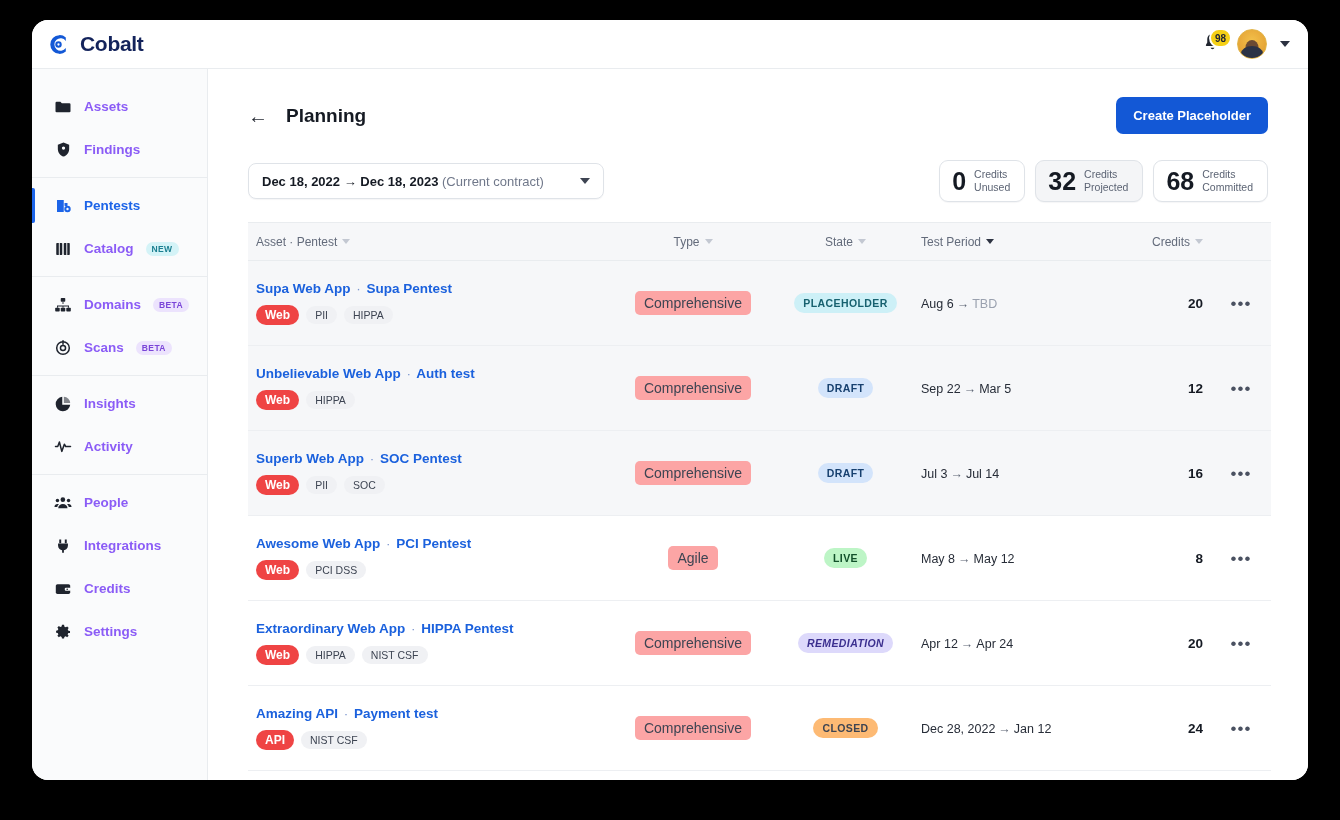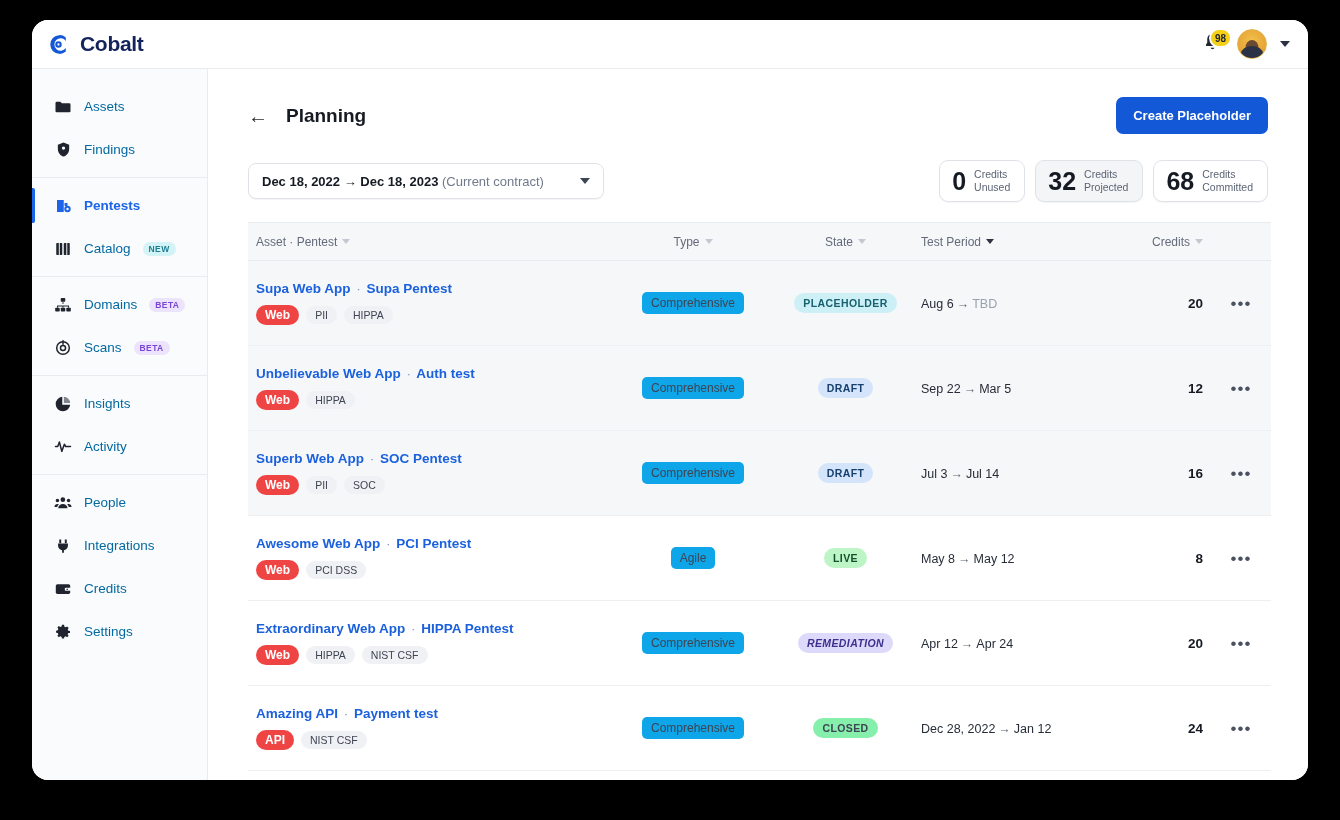--- a/index.html
+++ b/index.html
@@ -111,22 +111,22 @@
   }
   .nav-item .nav-ico {
     width: 18px; height: 18px;
     flex: 0 0 18px;
     display: flex; align-items: center; justify-content: center;
     color: #1f242e;
   }
   .nav-item .nav-ico svg { display:block; }
   .nav-label {
     font-size: 13.5px;
-    color: #0369a1;
-    font-weight: 400;
+    color: #8b5cf6;
+    font-weight: 700;
     white-space: nowrap;
   }
   .nav-item.active .nav-label { color: #1c64e8; font-weight: bold; }
   .nav-item.active .nav-ico { color: #1c64e8; }
   .nav-item.active::before {
     content: "";
     position: absolute;
     left: 0; top: 4px; bottom: 4px;
     width: 3px;
     background: #1c64e8;
@@ -280,40 +280,40 @@
   }
   .chip.kind {
     background: #ef4444;
     color: #ffffff;
     font-weight: bold;
     font-size: 12px;
   }
 
   .type-pill {
     display: inline-block;
-    font-size: 12px;
+    font-size: 14px;
     color: #3d4452;
-    background: #0ea5e9;
+    background: #fca5a5;
     border-radius: 5px;
     padding: 4px 9px;
   }
 
   .state-pill {
     display: inline-block;
     font-size: 10.5px;
     font-weight: bold;
     letter-spacing: 0.4px;
     padding: 4px 9px;
     border-radius: 10px;
   }
   .st-placeholder { background: #cdf0f7; color: #17616f; }
   .st-draft       { background: #d3e4fb; color: #17406f; }
   .st-live        { background: #bdf5c6; color: #11502a; }
   .st-remediation { background: #ddd9fb; color: #3b2f8f; font-style: italic; }
-  .st-closed      { background: #86efac; color: #3d4452; }
+  .st-closed      { background: #fdba74; color: #3d4452; }
 
   .period { font-size: 12.5px; color: #272d38; white-space: nowrap; }
   .period .tbd { color: #9aa1af; }
   .period .arw { color: #5c6474; margin: 0 3px; }
 
   .credits-val { font-size: 13.5px; font-weight: bold; color: #151a23; text-align: right; }
 
   .kebab {
     font-size: 17px;
     color: #4a5161;

